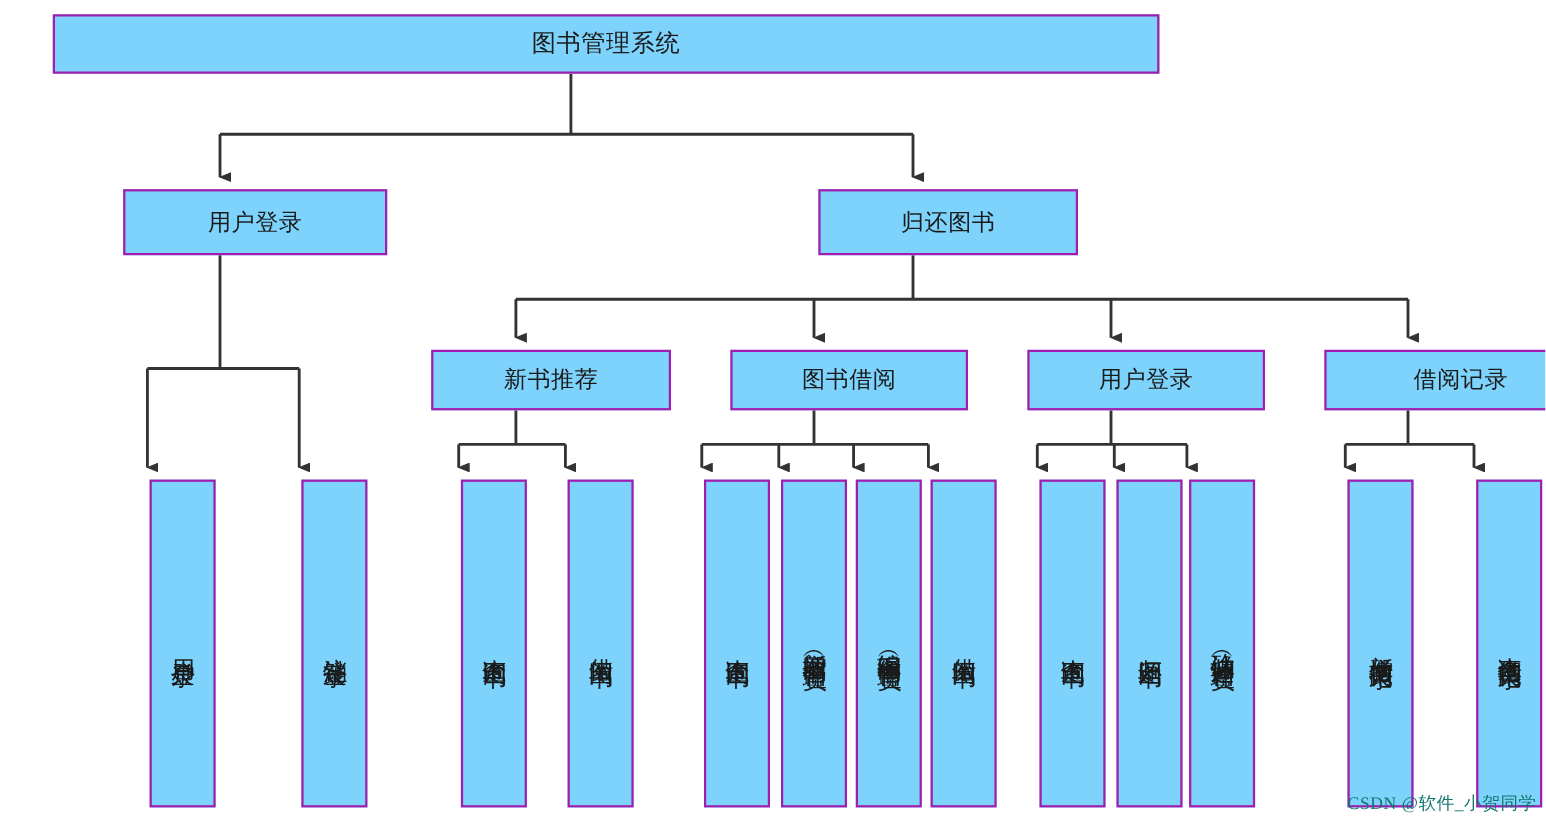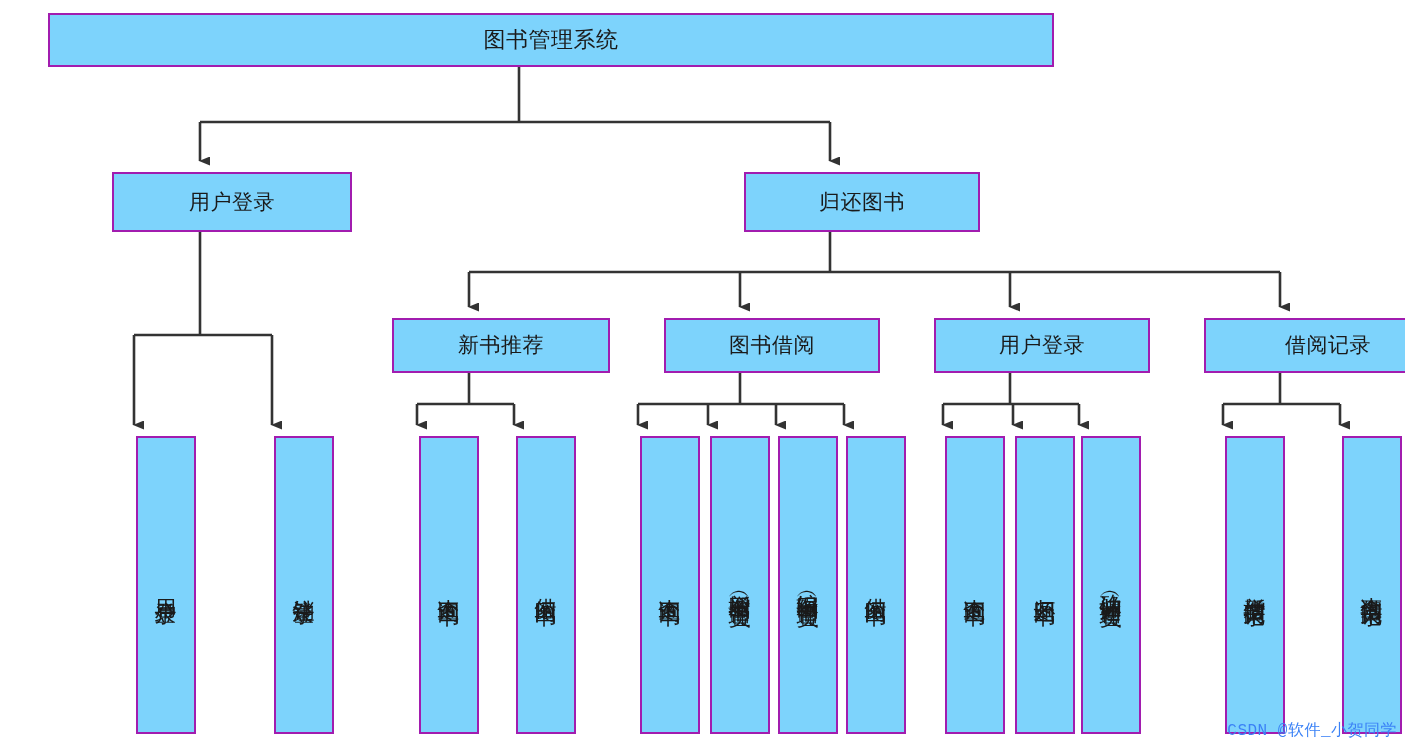--- a/index.html
+++ b/index.html
@@ -66,25 +66,25 @@
     line-height: 1.05;
     letter-spacing: 2px;
     max-height: 100%;
     overflow: visible;
   }
   #watermark {
     position: absolute;
     right: 8px;
     bottom: 6px;
     font-size: 16px;
-    color: #3b82f6;
+    color: #0f766e;
     letter-spacing: 0.5px;
     z-index: 5;
     white-space: nowrap;
-    font-family: Liberation Mono, monospace;
+    font-family: Liberation Serif, serif;
   }
 </style>
 </head>
 <body>
 
 <div id="canvas">
 
   <svg id="wires" viewBox="0 0 1405 747" width="1405" height="747">
     <defs>
       <marker id="arrowhead" markerWidth="9" markerHeight="11" refX="4.5" refY="10" orient="auto" markerUnits="userSpaceOnUse">

